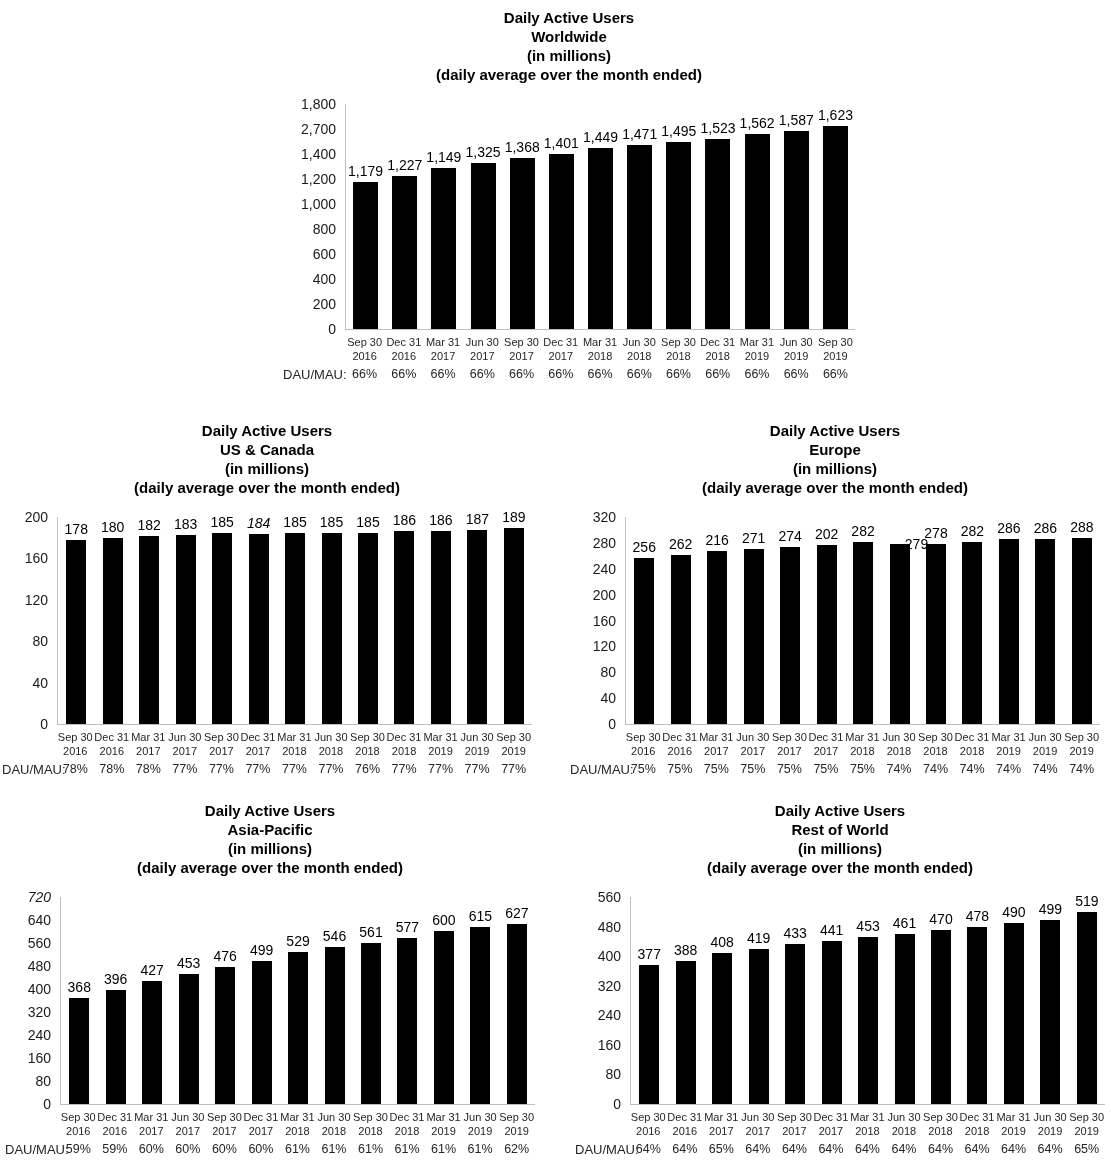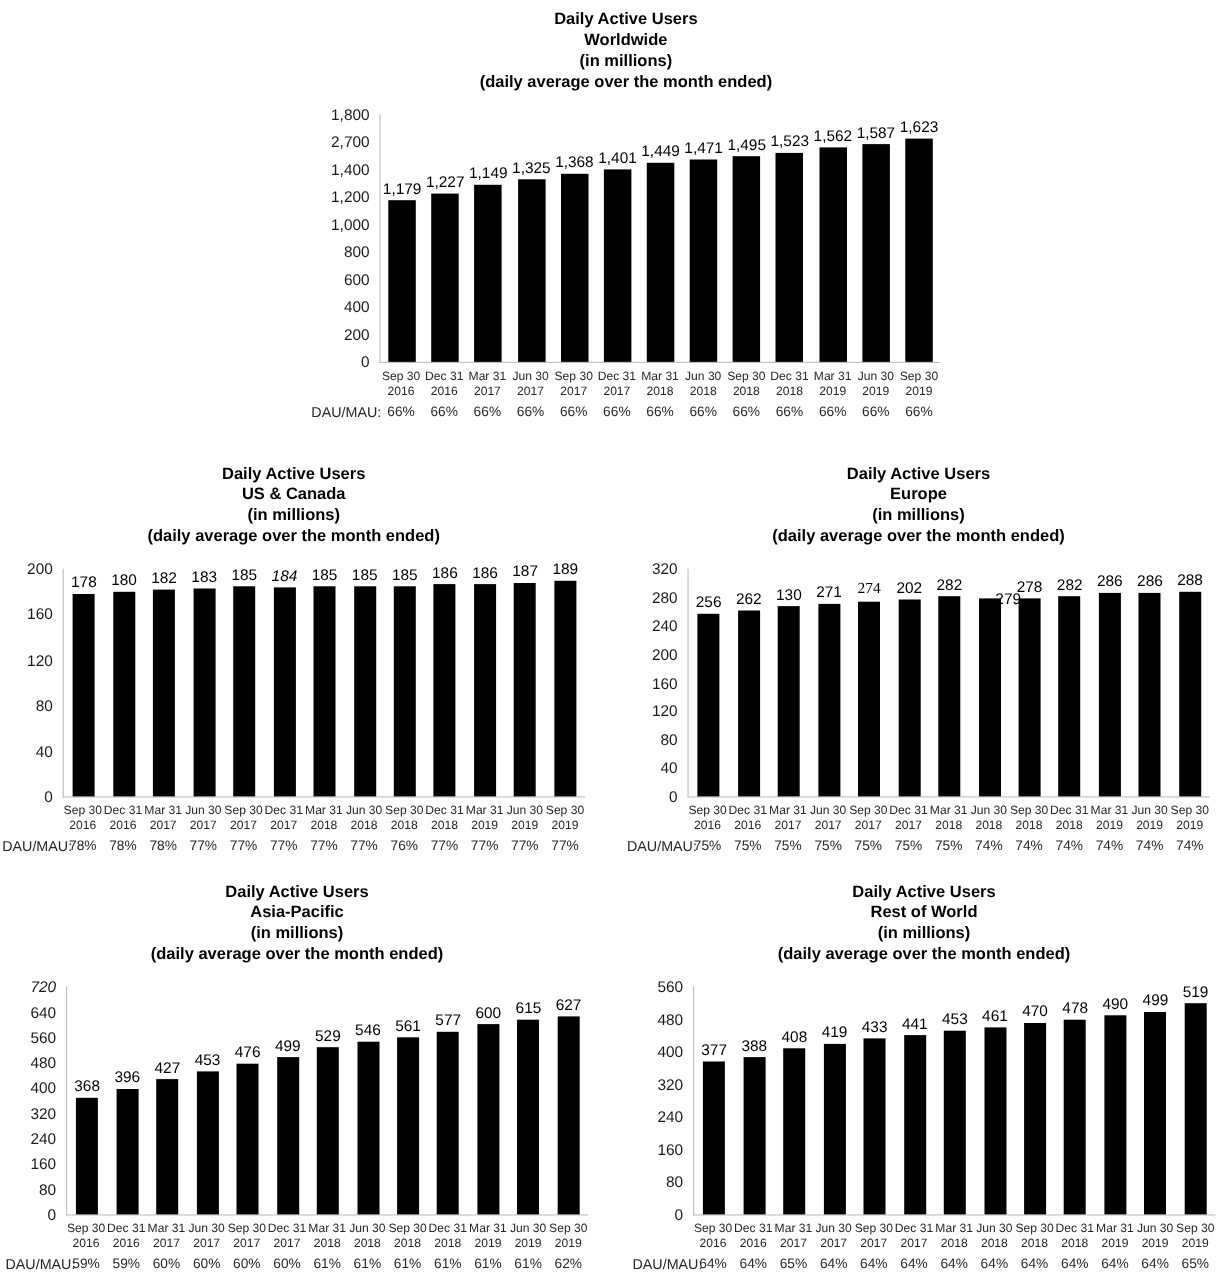--- a/index.html
+++ b/index.html
@@ -365,29 +365,29 @@
             <div class="plot">
               <div class="bar-col">
                 <div class="bar-label" style="bottom: 169px;">256</div>
                 <div class="bar" style="height: 166px;"></div>
               </div>
               <div class="bar-col">
                 <div class="bar-label" style="bottom: 172px;">262</div>
                 <div class="bar" style="height: 169px;"></div>
               </div>
               <div class="bar-col">
-                <div class="bar-label" style="bottom: 176px;">130</div>
+                <div class="bar-label" style="bottom: 176px;">216</div>
                 <div class="bar" style="height: 173px;"></div>
               </div>
               <div class="bar-col">
                 <div class="bar-label" style="bottom: 178px;">271</div>
                 <div class="bar" style="height: 175px;"></div>
               </div>
               <div class="bar-col">
-                <div class="bar-label" style="bottom: 180px; font-family: Liberation Serif, serif;">274</div>
+                <div class="bar-label" style="bottom: 180px;">274</div>
                 <div class="bar" style="height: 177px;"></div>
               </div>
               <div class="bar-col">
                 <div class="bar-label" style="bottom: 182px;">202</div>
                 <div class="bar" style="height: 179px;"></div>
               </div>
               <div class="bar-col">
                 <div class="bar-label" style="bottom: 185px;">282</div>
                 <div class="bar" style="height: 182px;"></div>
               </div>

